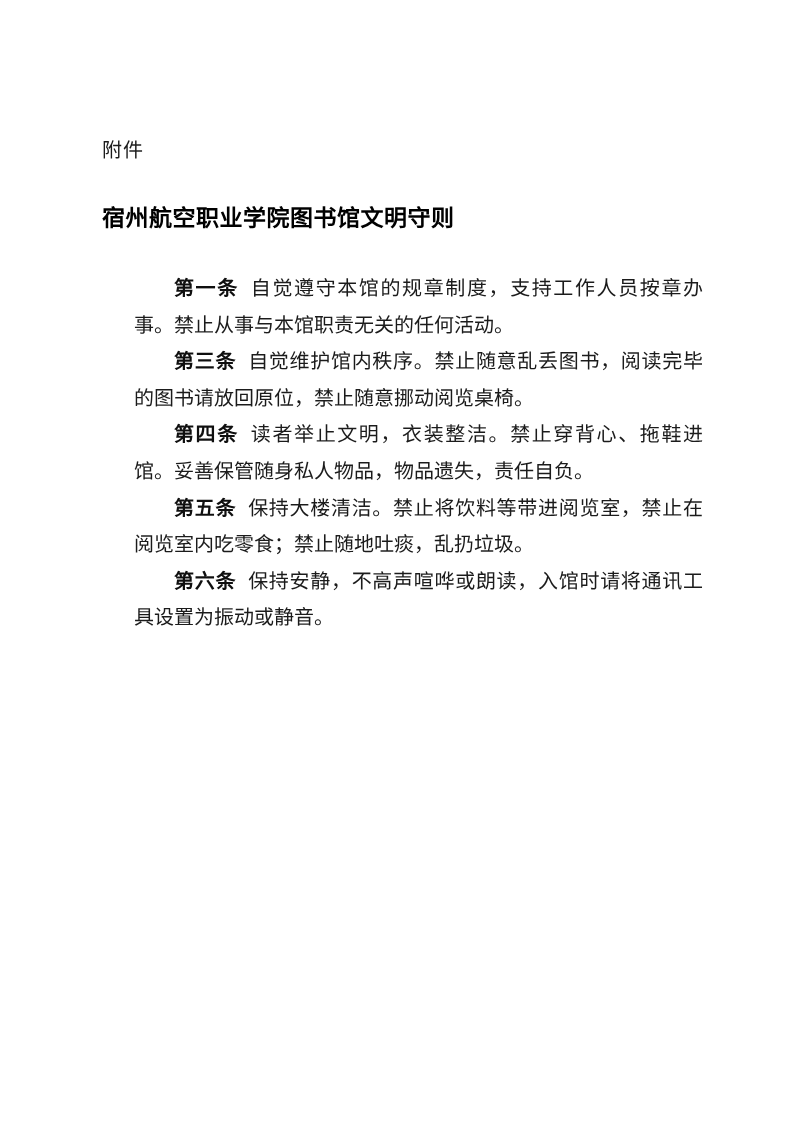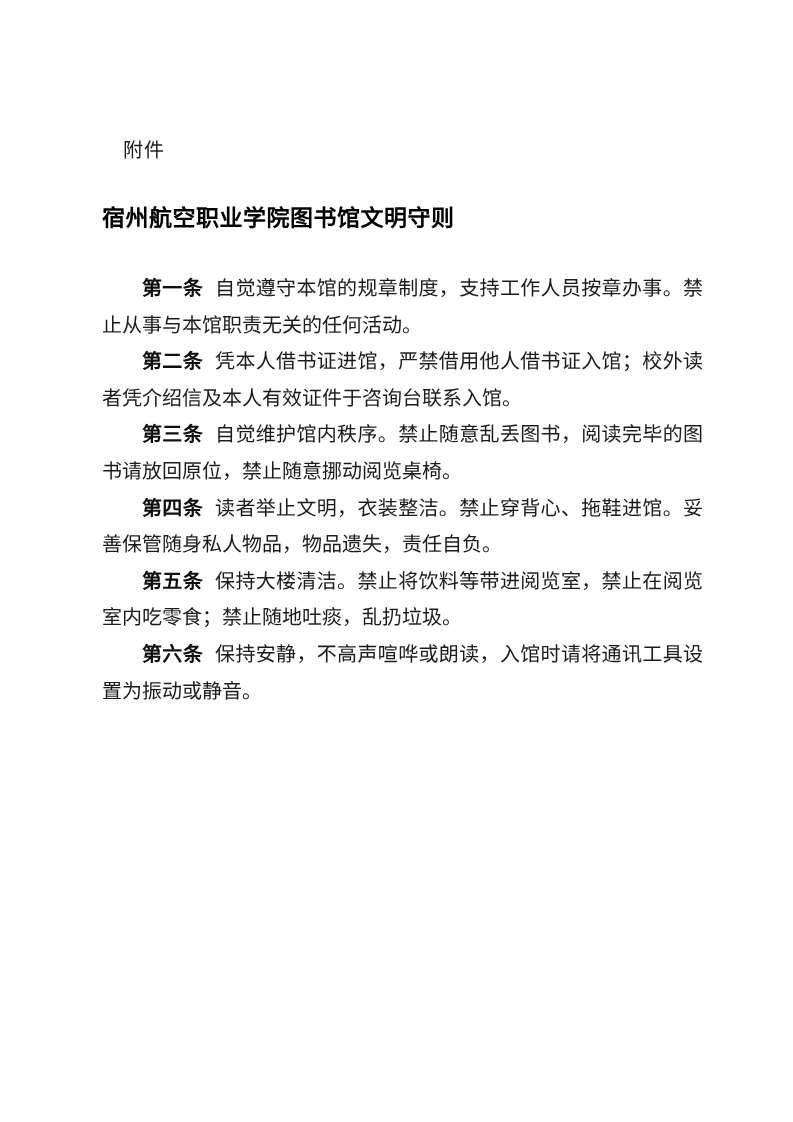--- a/index.html
+++ b/index.html
@@ -16,33 +16,33 @@
     padding: 138px 90px 0 102px;
     overflow: hidden;
     color: #1b1b1b;
   }
   .attachment-label {
     font-family: "Liberation Sans", sans-serif;
     font-size: 20px;
     line-height: 24px;
     color: #1c1c1c;
     letter-spacing: 1px;
-    margin-left: 21px;
   }
   .doc-title {
     margin: 42px 0 0 0;
     font-family: "Liberation Serif", serif;
     font-size: 23px;
     line-height: 30px;
     font-weight: 700;
     color: #000000;
     letter-spacing: 0.5px;
   }
   .doc-body {
     margin-top: 36px;
+    margin-left: 32px;
   }
   .article {
     margin: 0;
     font-family: "Liberation Serif", serif;
     font-size: 20px;
     line-height: 36.6px;
     text-align: justify;
     text-indent: 2em;
     color: #1b1b1b;
   }
@@ -59,21 +59,20 @@
 <div class="page">
 
   <div class="attachment-label">附件</div>
 
   <h1 class="doc-title">宿州航空职业学院图书馆文明守则</h1>
 
   <div class="doc-body">
 
     <p class="article"><span class="article-number">第一条</span><span>自觉遵守本馆的规章制度，支持工作人员按章办事。禁止从事与本馆职责无关的任何活动。</span></p>
 
-    <p class="article"><span class="article-number">第二条</span><span>凭本人借书证进馆，严禁借用他人借书证入馆；校外读者凭介绍信及本人有效证件于咨询台联系入馆。</span></p>
 
     <p class="article"><span class="article-number">第三条</span><span>自觉维护馆内秩序。禁止随意乱丢图书，阅读完毕的图书请放回原位，禁止随意挪动阅览桌椅。</span></p>
 
     <p class="article"><span class="article-number">第四条</span><span>读者举止文明，衣装整洁。禁止穿背心、拖鞋进馆。妥善保管随身私人物品，物品遗失，责任自负。</span></p>
 
     <p class="article"><span class="article-number">第五条</span><span>保持大楼清洁。禁止将饮料等带进阅览室，禁止在阅览室内吃零食；禁止随地吐痰，乱扔垃圾。</span></p>
 
     <p class="article"><span class="article-number">第六条</span><span>保持安静，不高声喧哗或朗读，入馆时请将通讯工具设置为振动或静音。</span></p>
 
 

